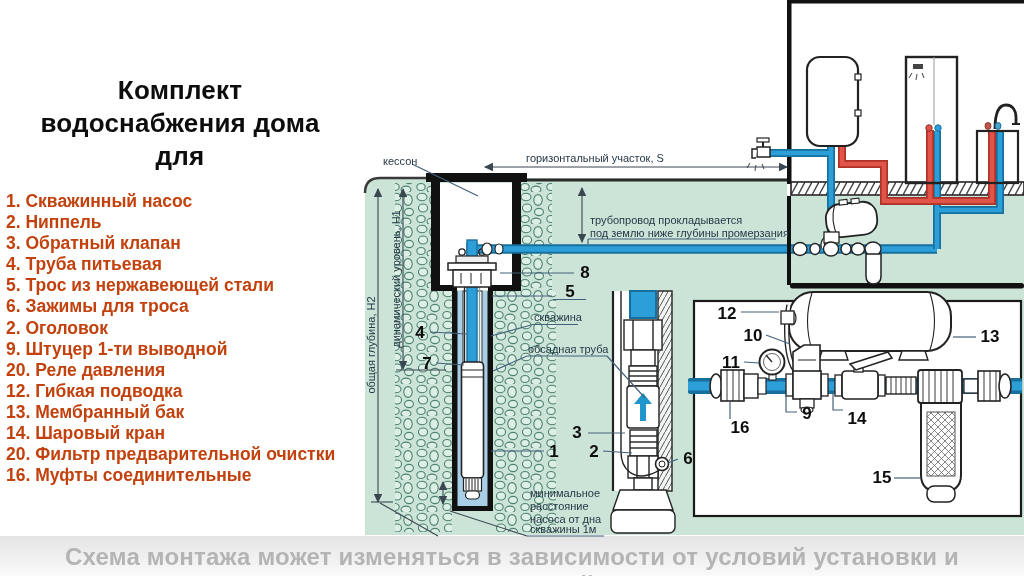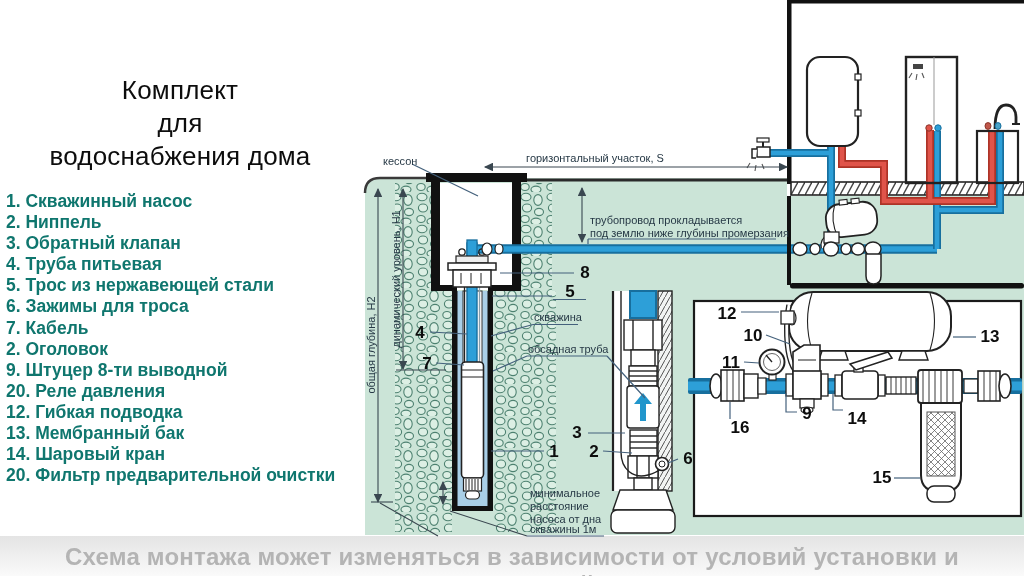--- a/index.html
+++ b/index.html
@@ -1,58 +1,58 @@
 <!DOCTYPE html>
 <html><head>
 <meta charset="utf-8">
 <style>
   html,body{margin:0;padding:0;background:#fff;}
   .stage{position:relative;width:1024px;height:576px;background:#ffffff;overflow:hidden;
          font-family:"Liberation Sans",sans-serif;}
   .title-block{position:absolute;left:4px;top:74px;width:352px;text-align:center;
-               font-weight:normal;font-size:26px;line-height:33px;color:#0d0d0d;letter-spacing:.2px;}
+               font-weight:bold;font-size:26px;line-height:33px;color:#0d0d0d;letter-spacing:.2px;}
   .parts-list{position:absolute;left:6px;top:191px;width:358px;font-weight:bold;
-              font-size:17.5px;line-height:21.1px;color:#0f766e;white-space:nowrap;}
+              font-size:17.5px;line-height:21.1px;color:#c2410c;white-space:nowrap;}
   .footer-band{position:absolute;left:0;top:536px;width:1024px;height:40px;
                background:linear-gradient(#e4e4e4,#fafafa);}
   .footer-caption{position:absolute;left:0;top:543px;width:1024px;text-align:center;
                   font-weight:bold;font-size:24px;color:#b4b4b4;letter-spacing:.2px;}
   svg text{user-select:none;}
   .lbl{font-family:"Liberation Sans",sans-serif;font-size:11px;fill:#263845;}
   .num{font-family:"Liberation Sans",sans-serif;font-size:17px;font-weight:bold;fill:#0d0d0d;text-anchor:middle;}
   .ldr{stroke:#44617c;stroke-width:1.2;fill:none;}
   .dim{stroke:#3a4750;stroke-width:1.1;fill:none;}
   .ol{fill:#ffffff;stroke:#222222;}
 </style>
 </head>
 <body>
 
 <div class="stage">
 
   <div class="title-block">
     <div>Комплект</div>
+    <div>водоснабжения дома</div>
     <div>для</div>
-    <div>водоснабжения дома</div>
   </div>
 
   <div class="parts-list">
     <div>1. Скважинный насос</div>
     <div>2. Ниппель</div>
     <div>3. Обратный клапан</div>
     <div>4. Труба питьевая</div>
     <div>5. Трос из нержавеющей стали</div>
     <div>6. Зажимы для троса</div>
-    <div>7. Кабель</div>
     <div>2. Оголовок</div>
-    <div>9. Штуцер 8-ти выводной</div>
+    <div>9. Штуцер 1-ти выводной</div>
     <div>20. Реле давления</div>
     <div>12. Гибкая подводка</div>
     <div>13. Мембранный бак</div>
     <div>14. Шаровый кран</div>
     <div>20. Фильтр предварительной очистки</div>
+    <div>16. Муфты соединительные</div>
   </div>
 
   <div class="footer-band"></div>
   <div class="footer-caption">Схема монтажа может изменяться в зависимости от условий установки и предпочтений.</div>
 
   <svg width="1024" height="576" viewBox="0 0 1024 576" style="position:absolute;left:0;top:0;">
     <defs>
       <pattern id="pebbles" width="26" height="32" patternUnits="userSpaceOnUse">
         <g fill="#dcefe4" stroke="#4d8170" stroke-width="1.1">
           <ellipse cx="6" cy="5" rx="5" ry="3.8"></ellipse>

